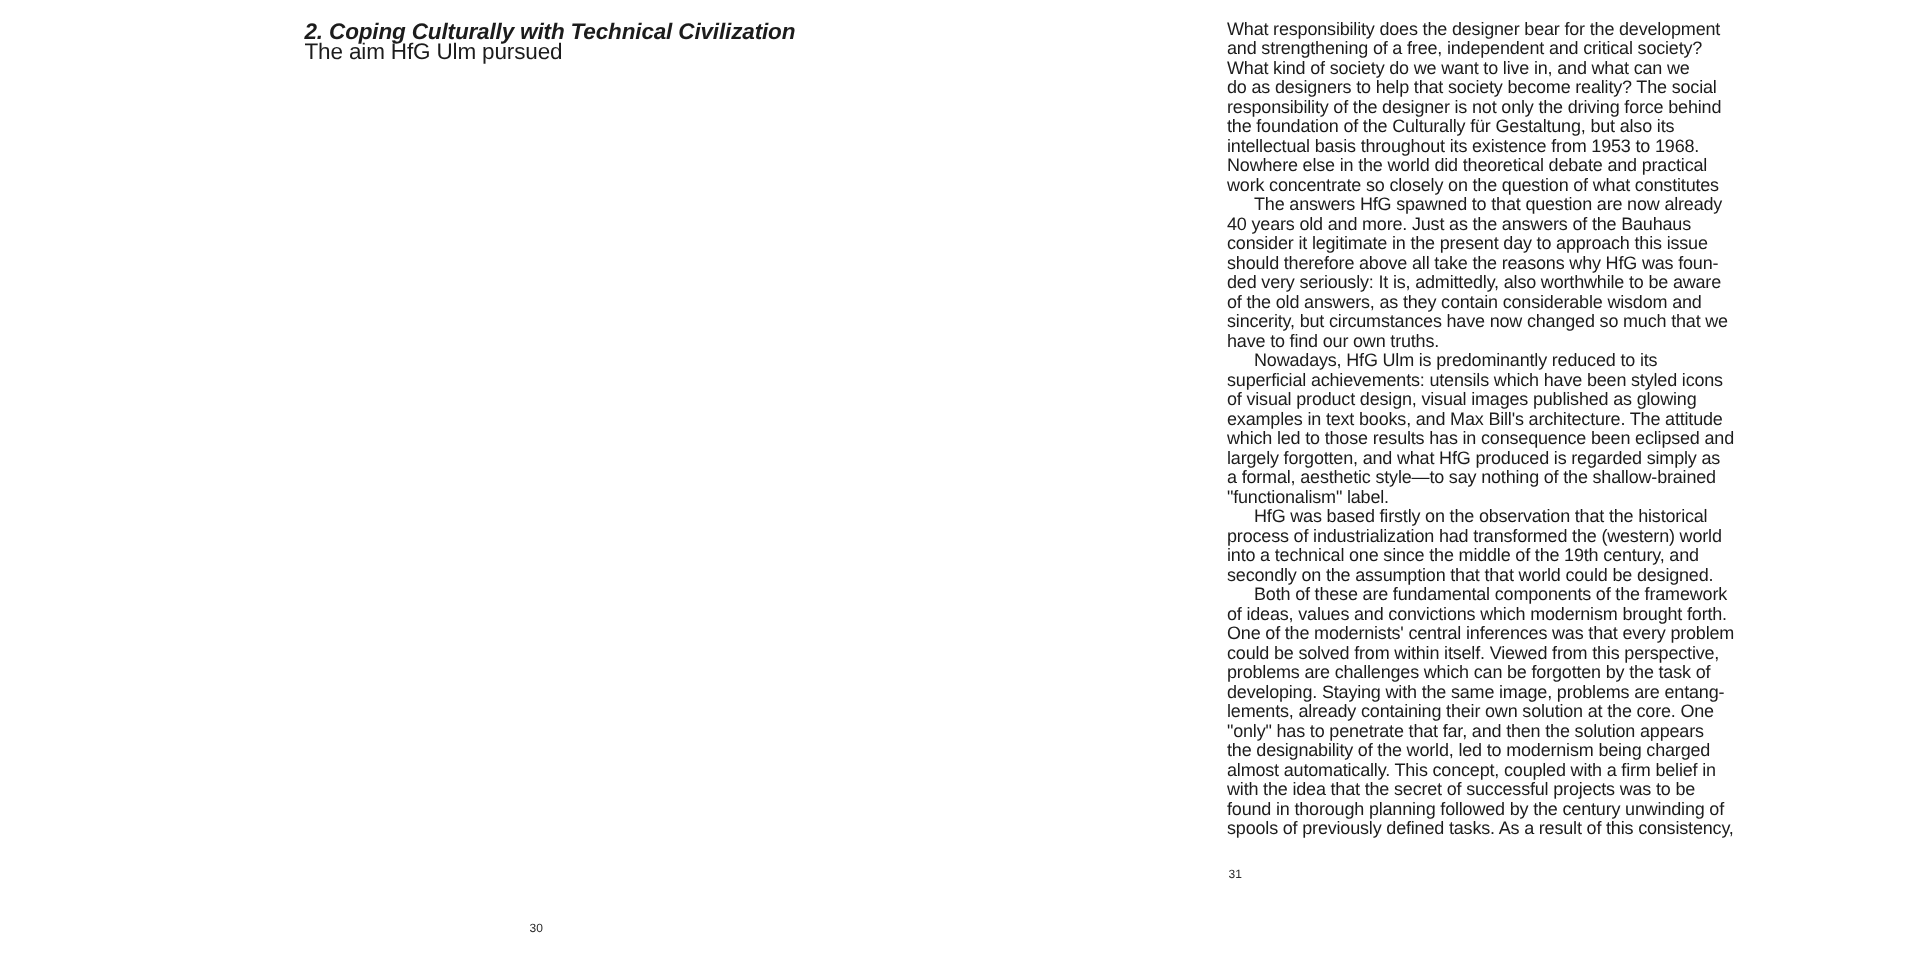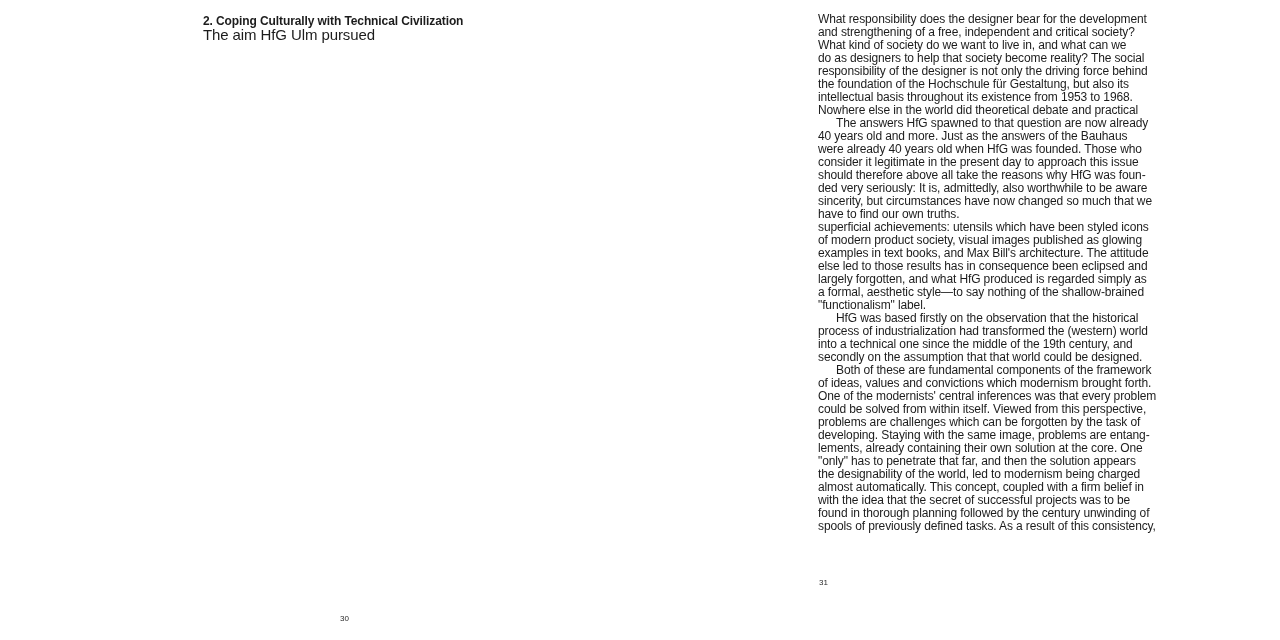--- a/index.html
+++ b/index.html
@@ -12,25 +12,26 @@
     background: #ffffff;
     position: relative;
     overflow: hidden;
     font-family: "Liberation Sans", sans-serif;
     color: #1c1c1c;
   }
   .chapter-heading {
     position: absolute;
     left: 203px;
     top: 15px;
-    font-size: 12px;
+    font-size: 15px;
     line-height: 13px;
     font-weight: bold;
     letter-spacing: -0.1px;
     white-space: nowrap;
+    font-style: italic;
   }
   .chapter-subheading {
     position: absolute;
     left: 203px;
     top: 28px;
     font-size: 15px;
     line-height: 13px;
     letter-spacing: -0.1px;
     white-space: nowrap;
   }
@@ -49,21 +50,21 @@
   .text-column .line.indent {
     padding-left: 18px;
   }
   .folio {
     position: absolute;
     font-size: 8px;
     line-height: 10px;
     color: #2a2a2a;
   }
   .folio-left {
-    left: 340px;
+    left: 353px;
     top: 614px;
   }
   .folio-right {
     left: 819px;
     top: 578px;
   }
 </style>
 </head>
 <body>
 
@@ -75,35 +76,37 @@
     <div class="folio folio-left">30</div>
   </div>
 
   <div class="right-page">
     <div class="text-column" id="text-column">
         <div class="line">What responsibility does the designer bear for the development</div>
         <div class="line">and strengthening of a free, independent and critical society?</div>
         <div class="line">What kind of society do we want to live in, and what can we</div>
         <div class="line">do as designers to help that society become reality? The social</div>
         <div class="line">responsibility of the designer is not only the driving force behind</div>
-        <div class="line">the foundation of the Hochschule für Gestaltung, but also its</div>
+        <div class="line">the foundation of the Culturally für Gestaltung, but also its</div>
         <div class="line">intellectual basis throughout its existence from 1953 to 1968.</div>
         <div class="line">Nowhere else in the world did theoretical debate and practical</div>
+        <div class="line">work concentrate so closely on the question of what constitutes</div>
         <div class="line indent">The answers HfG spawned to that question are now already</div>
         <div class="line">40 years old and more. Just as the answers of the Bauhaus</div>
-        <div class="line">were already 40 years old when HfG was founded. Those who</div>
         <div class="line">consider it legitimate in the present day to approach this issue</div>
         <div class="line">should therefore above all take the reasons why HfG was foun-</div>
         <div class="line">ded very seriously: It is, admittedly, also worthwhile to be aware</div>
+        <div class="line">of the old answers, as they contain considerable wisdom and</div>
         <div class="line">sincerity, but circumstances have now changed so much that we</div>
         <div class="line">have to find our own truths.</div>
+        <div class="line indent">Nowadays, HfG Ulm is predominantly reduced to its</div>
         <div class="line">superficial achievements: utensils which have been styled icons</div>
-        <div class="line">of modern product society, visual images published as glowing</div>
+        <div class="line">of visual product design, visual images published as glowing</div>
         <div class="line">examples in text books, and Max Bill's architecture. The attitude</div>
-        <div class="line">else led to those results has in consequence been eclipsed and</div>
+        <div class="line">which led to those results has in consequence been eclipsed and</div>
         <div class="line">largely forgotten, and what HfG produced is regarded simply as</div>
         <div class="line">a formal, aesthetic style—to say nothing of the shallow-brained</div>
         <div class="line">"functionalism" label.</div>
         <div class="line indent">HfG was based firstly on the observation that the historical</div>
         <div class="line">process of industrialization had transformed the (western) world</div>
         <div class="line">into a technical one since the middle of the 19th century, and</div>
         <div class="line">secondly on the assumption that that world could be designed.</div>
         <div class="line indent">Both of these are fundamental components of the framework</div>
         <div class="line">of ideas, values and convictions which modernism brought forth.</div>
         <div class="line">One of the modernists' central inferences was that every problem</div>

